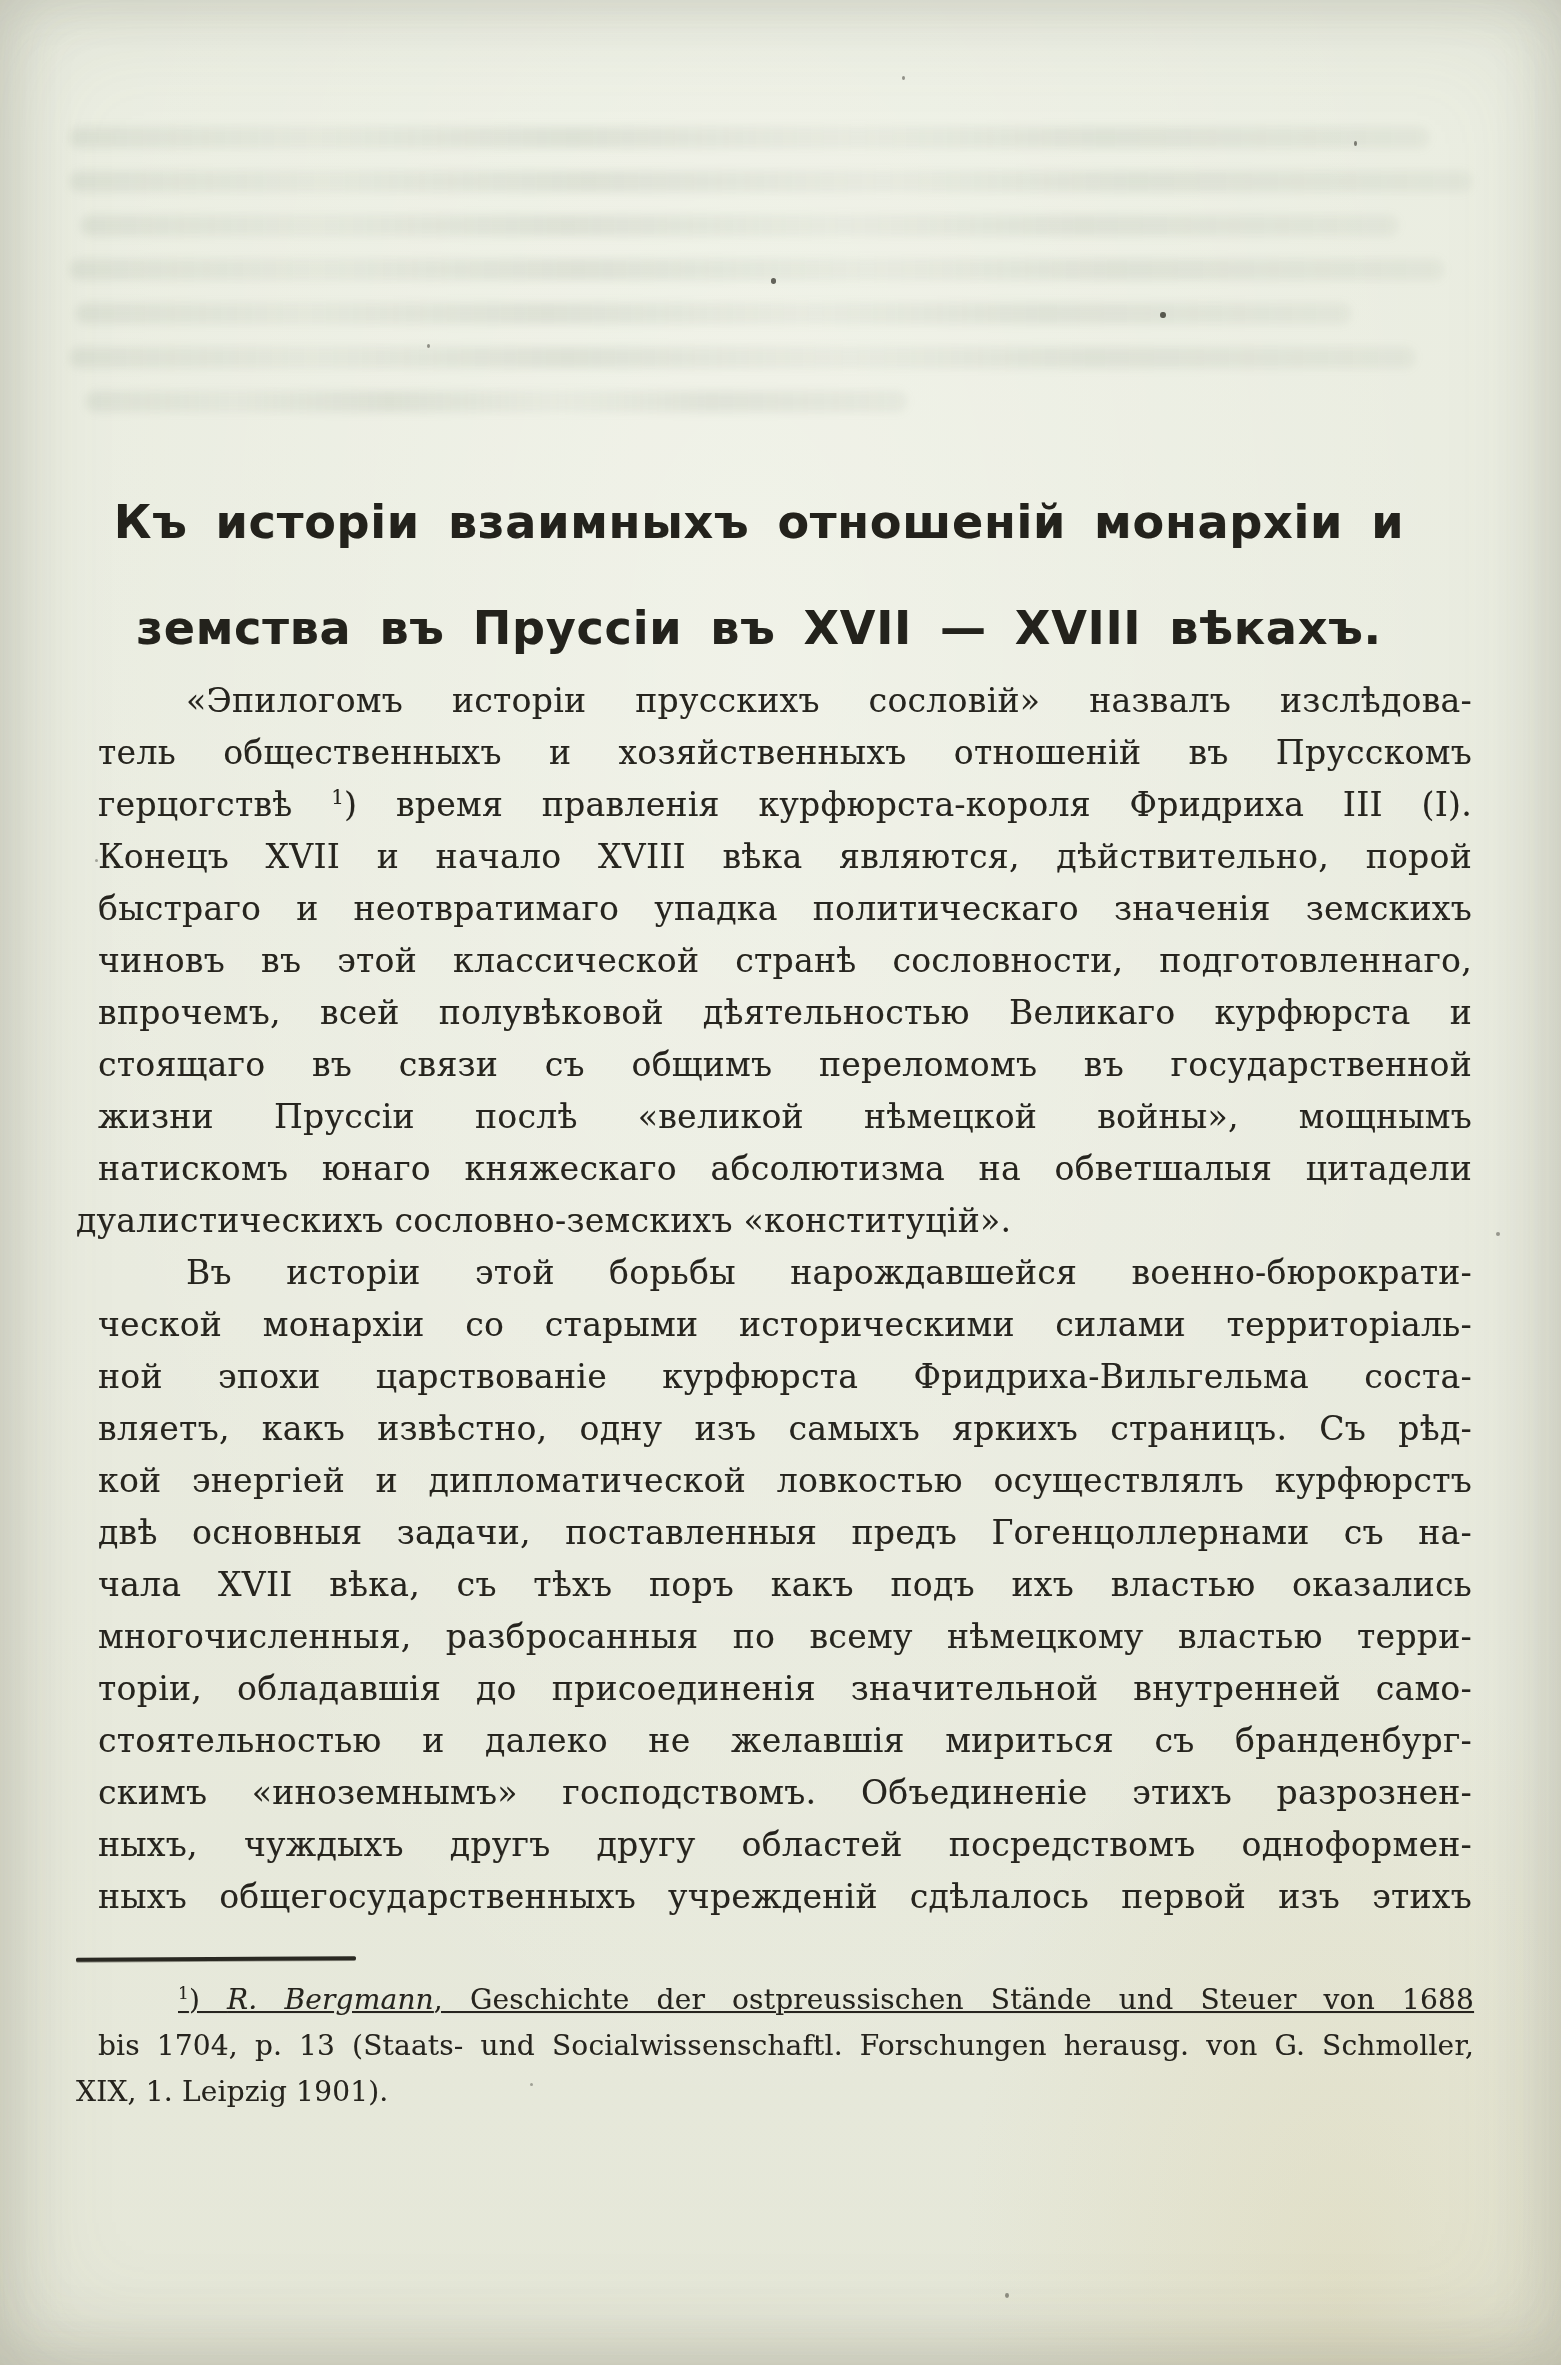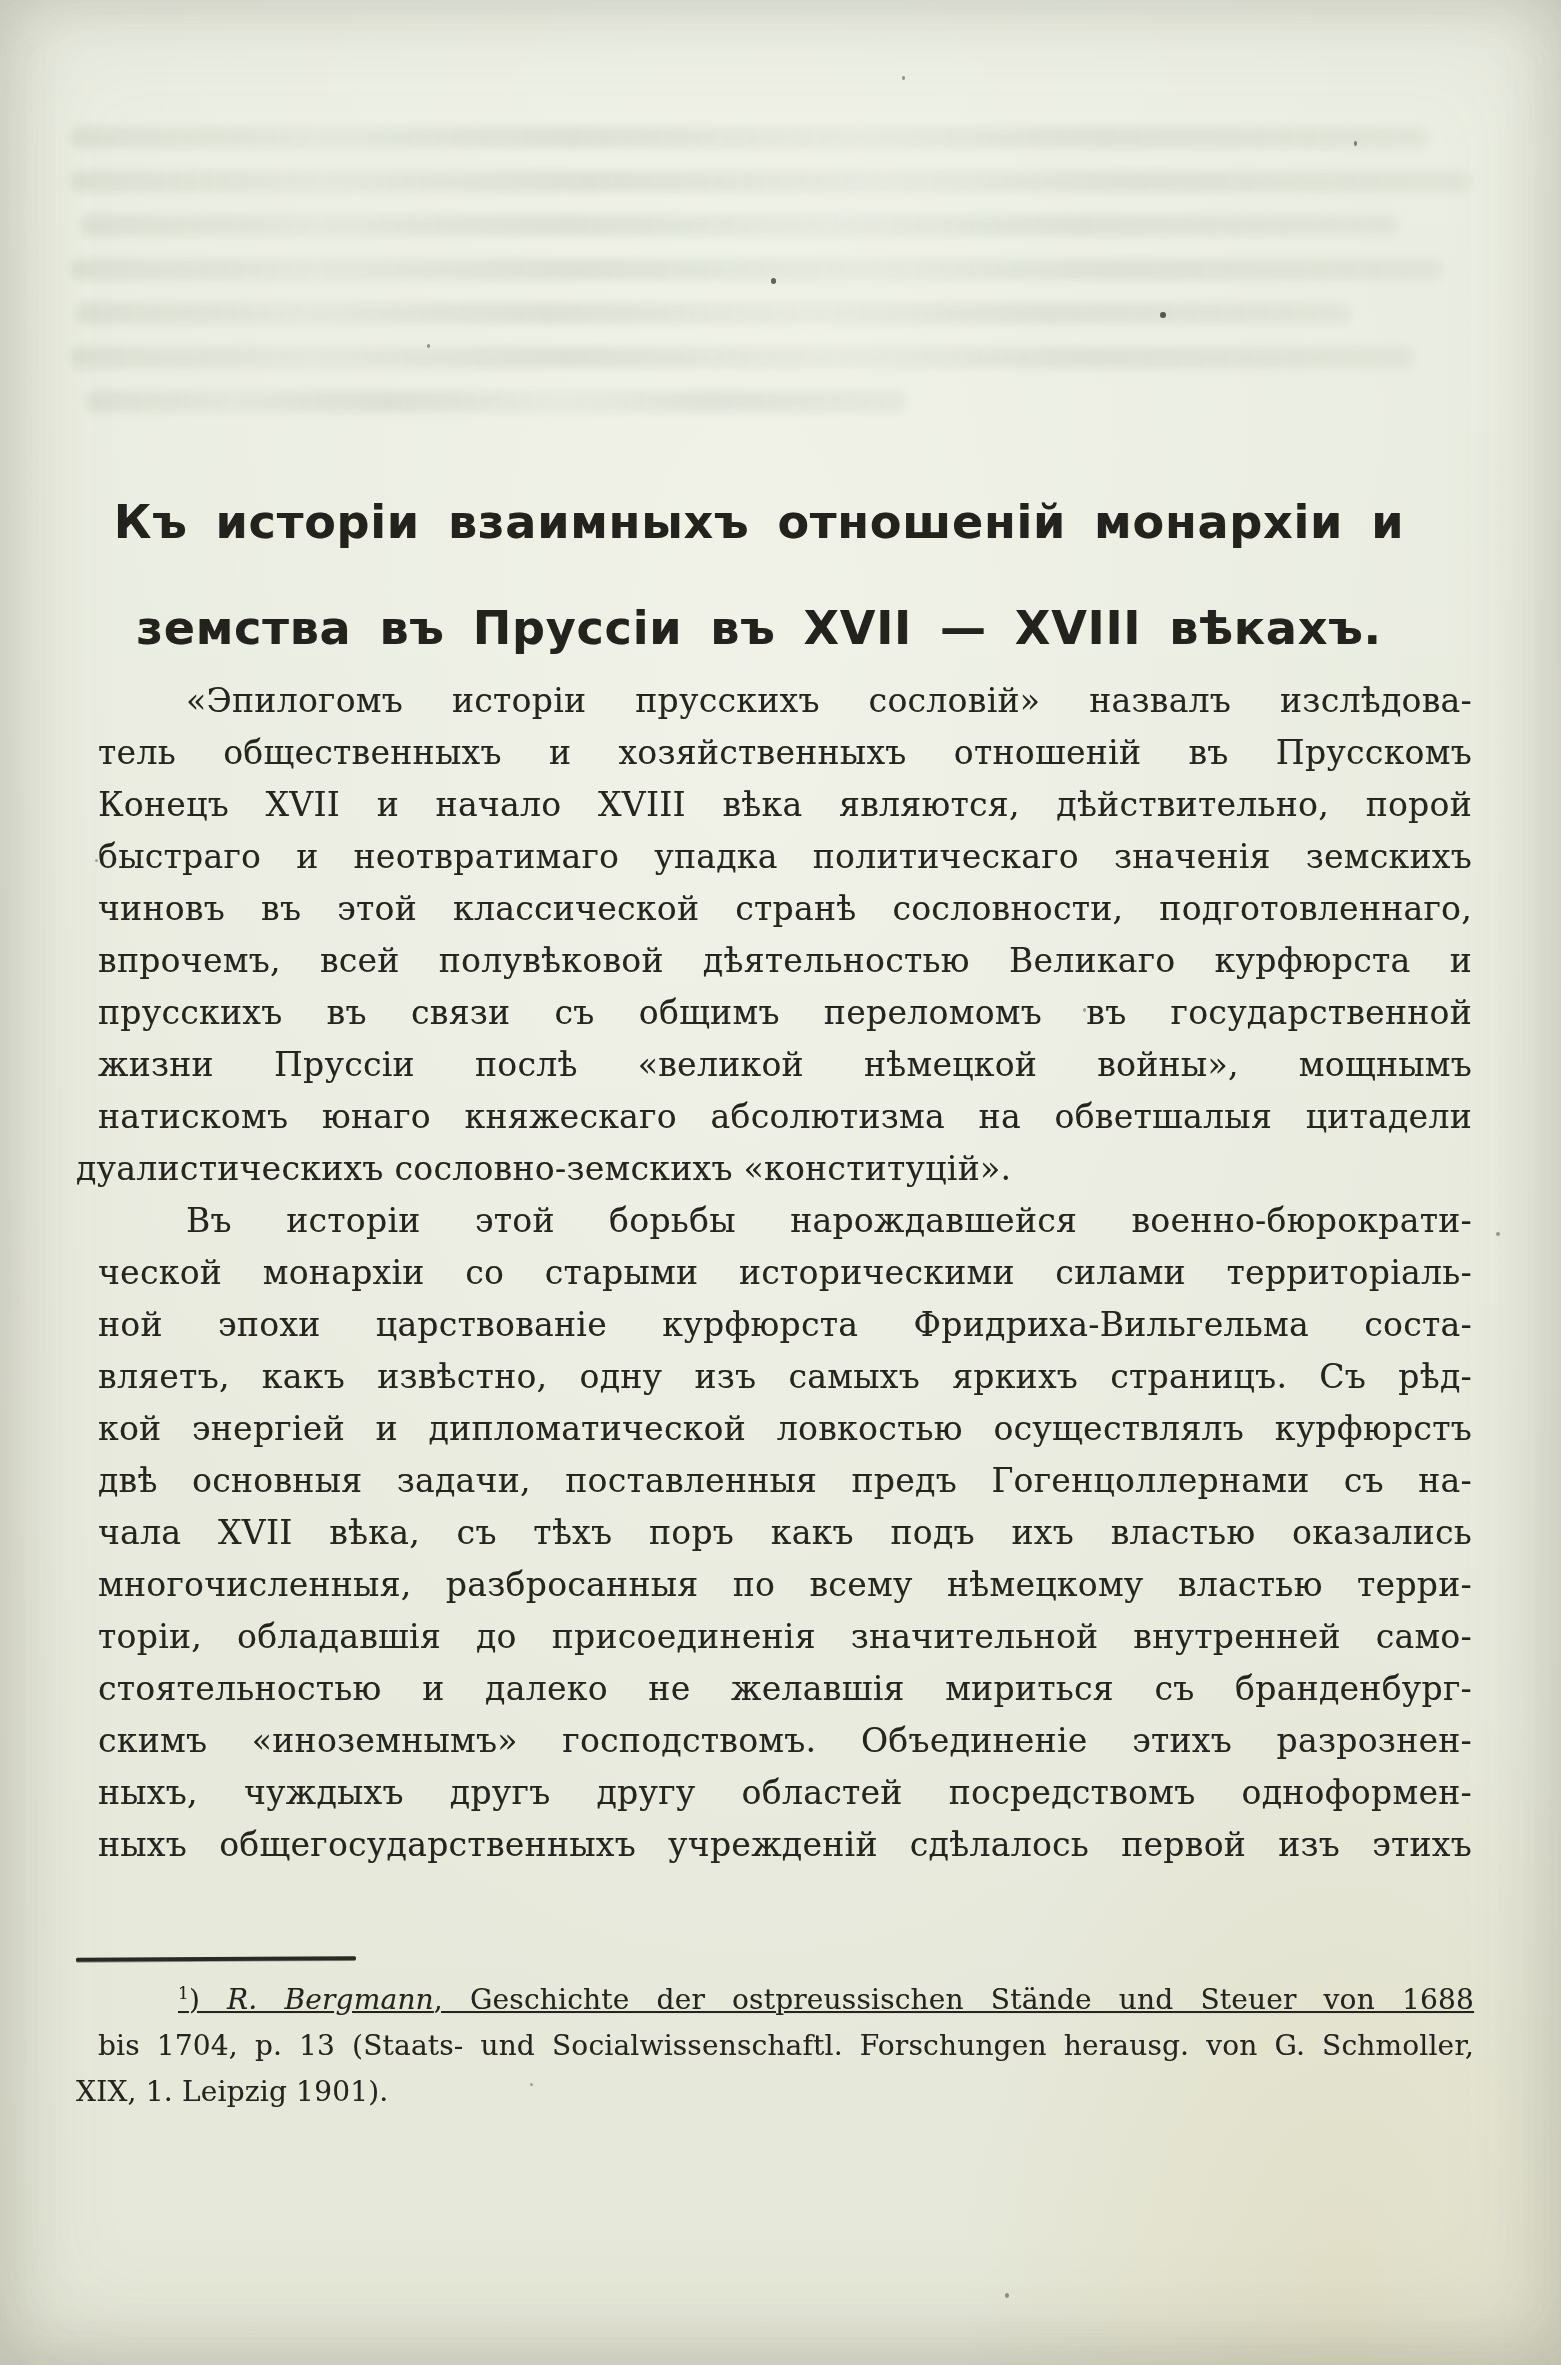--- a/index.html
+++ b/index.html
@@ -85,25 +85,26 @@
     <div class="gl gw7"></div>
   </div>
 
   <div class="title t1">Къ исторіи взаимныхъ отношеній монархіи и</div>
   <div class="title t2">земства въ Пруссіи въ XVII — XVIII вѣкахъ.</div>
 
   <div class="body-text">
 
     <div class="bl j indent">«Эпилогомъ исторіи прусскихъ сословій» назвалъ изслѣдова-</div>
     <div class="bl j">тель общественныхъ и хозяйственныхъ отношеній въ Прусскомъ</div>
+    <div class="bl j"><span>герцогствѣ </span><sup class="sm">1</sup><span>) время правленія курфюрста-короля Фридриха III (I).</span></div>
     <div class="bl j">Конецъ XVII и начало XVIII вѣка являются, дѣйствительно, порой</div>
     <div class="bl j">быстраго и неотвратимаго упадка политическаго значенія земскихъ</div>
     <div class="bl j">чиновъ въ этой классической странѣ сословности, подготовленнаго,</div>
     <div class="bl j">впрочемъ, всей полувѣковой дѣятельностью Великаго курфюрста и</div>
-    <div class="bl j">прусскихъ въ связи съ общимъ переломомъ въ государственной</div>
+    <div class="bl j">стоящаго въ связи съ общимъ переломомъ въ государственной</div>
     <div class="bl j">жизни Пруссіи послѣ «великой нѣмецкой войны», мощнымъ</div>
     <div class="bl j">натискомъ юнаго княжескаго абсолютизма на обветшалыя цитадели</div>
     <div class="bl pend">дуалистическихъ сословно-земскихъ «конституцій».</div>
 
     <div class="bl j indent">Въ исторіи этой борьбы нарождавшейся военно-бюрократи-</div>
     <div class="bl j">ческой монархіи со старыми историческими силами территоріаль-</div>
     <div class="bl j">ной эпохи царствованіе курфюрста Фридриха-Вильгельма соста-</div>
     <div class="bl j">вляетъ, какъ извѣстно, одну изъ самыхъ яркихъ страницъ. Съ рѣд-</div>
     <div class="bl j">кой энергіей и дипломатической ловкостью осуществлялъ курфюрстъ</div>
     <div class="bl j">двѣ основныя задачи, поставленныя предъ Гогенцоллернами съ на-</div>

